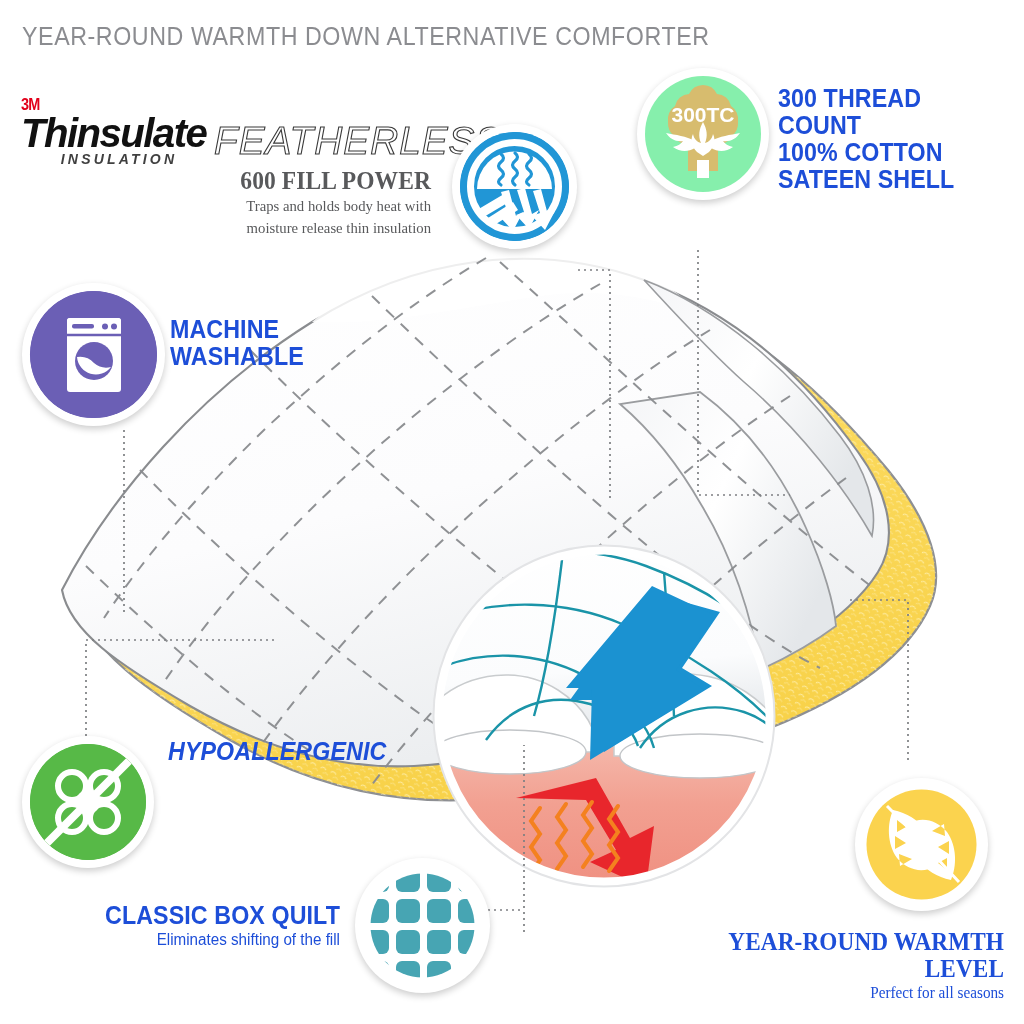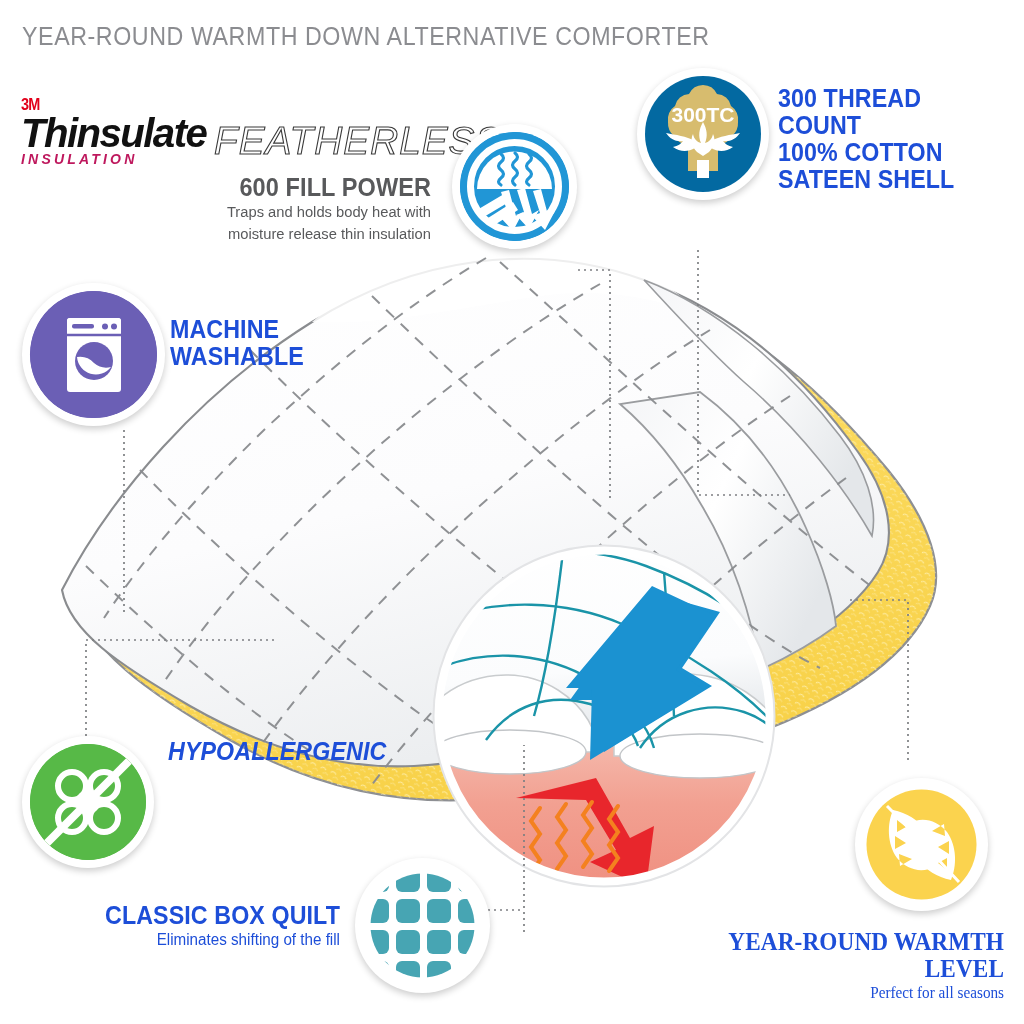--- a/index.html
+++ b/index.html
@@ -9,29 +9,29 @@
   .hd-title{position:absolute;left:22px;top:22px;font-size:25px;letter-spacing:.6px;
     color:#8b8c90;font-weight:400;white-space:nowrap;
     transform:scaleX(.93);transform-origin:left center;}
 
   
   .logo-wrap{position:absolute;left:14px;top:96px;width:200px;margin-left:7px;}
   .logo-3m{color:#e2001a;font-weight:bold;font-size:17px;letter-spacing:-1px;
     line-height:1;transform:scaleX(.85);transform-origin:left center;}
   .logo-thin{color:#111;font-weight:bold;font-style:italic;font-size:41px;line-height:.95;
     letter-spacing:-1.6px;margin-top:1px;transform:scaleX(.98);transform-origin:left center;}
-  .logo-ins{color:#be185d;font-weight:bold;font-style:italic;font-size:14px;letter-spacing:3.2px;
-    text-align:left;margin-top:-2px;padding-right:4px;}
+  .logo-ins{color:#404040;font-weight:bold;font-style:italic;font-size:14px;letter-spacing:3.2px;
+    text-align:center;margin-top:-2px;padding-right:4px;}
 
   .featherless{position:absolute;left:214px;top:122px;font-size:38px;font-style:italic;
     letter-spacing:1px;color:#fff;line-height:1;
     -webkit-text-stroke:1.1px #3a3a3a;text-stroke:1.1px #3a3a3a;
     transform:scaleX(1.02);transform-origin:left center;white-space:nowrap;}
 
-  .fillblock{position:absolute;right:593px;top:174px;width:260px;text-align:right;color:#58595b;}
+  .fillblock{position:absolute;right:593px;top:168px;width:260px;text-align:right;color:#58595b;font-family:Liberation Serif, serif;}
   .fill-h{font-size:25px;font-weight:bold;letter-spacing:.1px;line-height:1.05;
     transform:scaleX(.94);transform-origin:right center;}
   .fill-p{font-size:15.5px;line-height:1.28;margin-top:2px;color:#58595b;
     transform:scaleX(.95);transform-origin:right center;}
 
   
   .badge{position:absolute;border-radius:50%;background:#fff;
     box-shadow:0 3px 7px rgba(0,0,0,.20);display:flex;align-items:center;justify-content:center;}
   .badge .inner{border-radius:50%;display:flex;align-items:center;justify-content:center;
     width:calc(100% - 16px);height:calc(100% - 16px);overflow:hidden;}
@@ -215,21 +215,21 @@
           <path d="M28 86 L 53 70 L 58 78 L 33 94 Z"></path>
           <path d="M41 60 L 49 58 L 56 84 L 63 80 L 53 99 L 40 85 L 48 82 Z"></path>
           <path d="M57 58 L 65 56 L 72 82 L 79 78 L 69 97 L 56 83 L 64 80 Z"></path>
           <path d="M73 59 L 81 57 L 88 83 L 95 79 L 85 98 L 72 84 L 80 81 Z"></path>
         </g>
       </svg>
     </div>
   </div>
 
   <div class="badge" style="left:637px;top:68px;width:132px;height:132px;">
-    <div class="inner" style="background:#0369a1;">
+    <div class="inner" style="background:#86efac;">
       <svg width="116" height="116" viewBox="0 0 116 116">
         <g fill="#d7bc6e">
           <path d="M30 30 a15 15 0 0 1 14 -12 a16 16 0 0 1 14 -9 a16 16 0 0 1 14 9 a15 15 0 0 1 14 12
                    a16 16 0 0 1 7 16 a17 17 0 0 1 -6 14 a18 18 0 0 1 -14 9 l0 26 l-30 0 l0 -26
                    a18 18 0 0 1 -14 -9 a17 17 0 0 1 -6 -14 a16 16 0 0 1 7 -16 Z"></path>
         </g>
         <g fill="#ffffff">
           <path d="M58 46 c 4 7 5 14 2 21 c 4 -1 7 -4 8 -9 c 3 6 1 13 -4 18 l -6 4 l -6 -4
                    c -5 -5 -7 -12 -4 -18 c 1 5 4 8 8 9 c -3 -7 -2 -14 2 -21 Z"></path>
           <path d="M50 72 c -7 4 -15 4 -22 -1 c 5 -1 8 -3 10 -6 c -7 1 -13 -2 -17 -8

